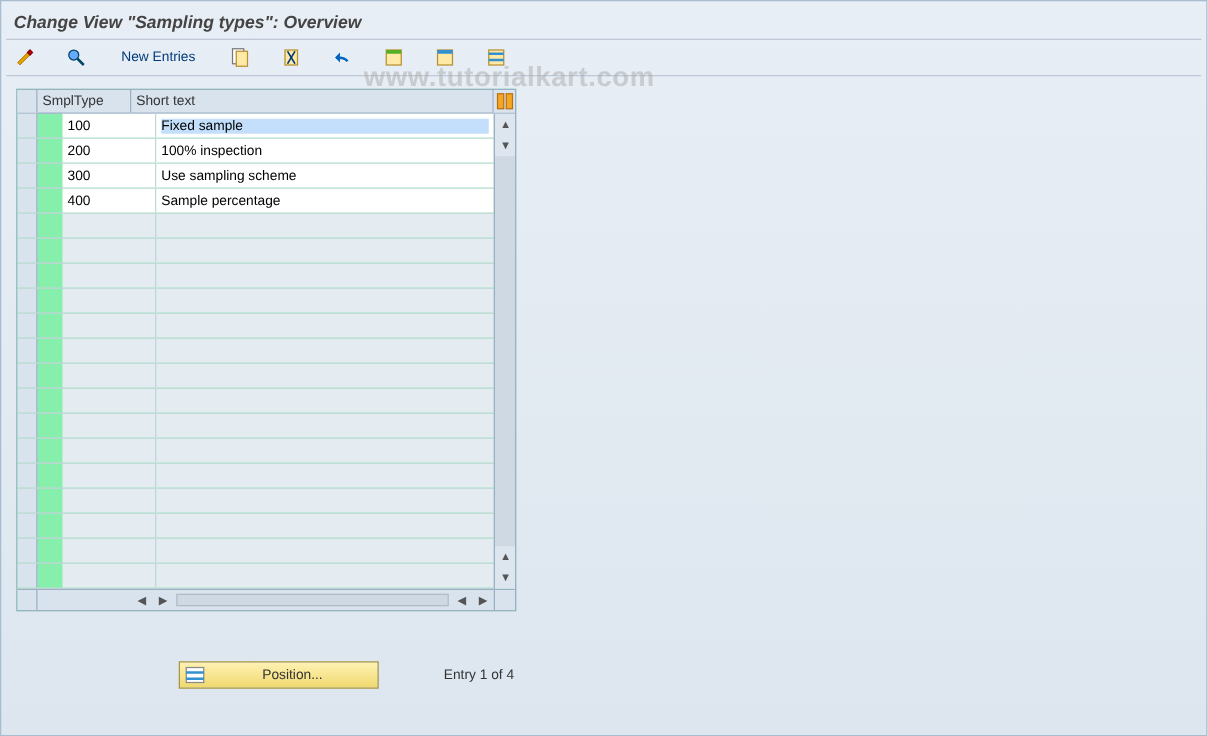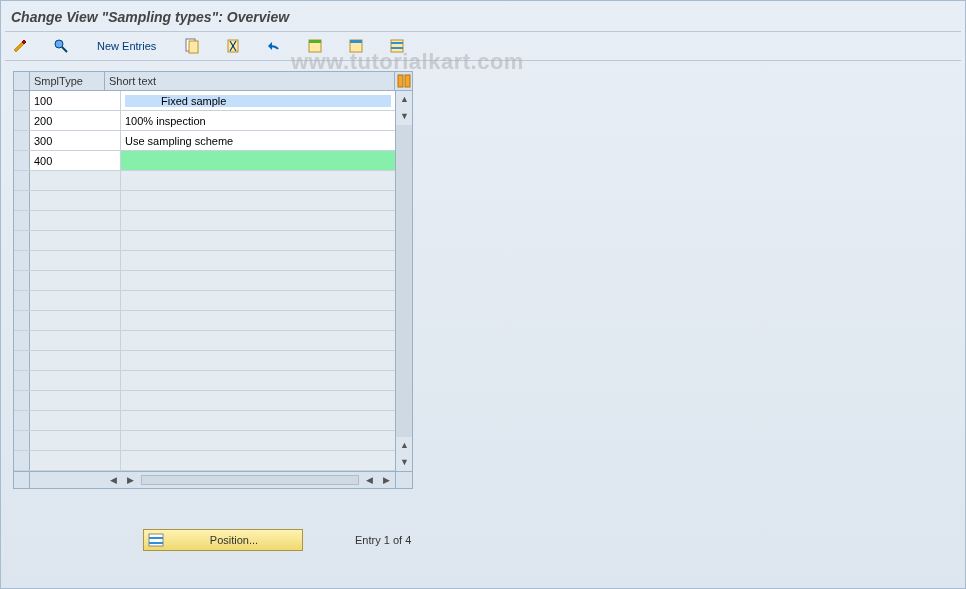--- a/index.html
+++ b/index.html
@@ -76,29 +76,29 @@
   .gh-col2 { flex:1; padding: 3px 4px; border-right:1px solid #9cb0c4; color:#333;}
   .gh-config { width:17px; display:flex; align-items:center; justify-content:center; background:#d9e3ee;}
   .grid-body-wrap { display:flex; }
   .grid-body { flex:1; }
   .grid-row {
     display:flex;
     height: 20px;
     border-bottom:1px solid #c8d2dc;
   }
   .row-selector { width:16px; background:#d9e3ee; border-right:1px solid #9cb0c4;}
-  .cell-type { width:91px; padding:2px 4px; border-right:1px solid #c8d2dc; background:#fff; display:flex; align-items:center;}
+  .cell-type { width:75px; padding:2px 4px; border-right:1px solid #c8d2dc; background:#fff; display:flex; align-items:center;margin-left:20px;}
   .cell-text { flex:1; padding:2px 4px; background:#fff; display:flex; align-items:center;}
   .cell-type input, .cell-text input {
     border:none; background:transparent; font-family:inherit; font-size:11px; width:100%; outline:none;
   }
   .grid-row.empty .cell-type, .grid-row.empty .cell-text {
     background: #e4ebf1;
   }
-  .selected-input { background:#c3dffb !important;padding-left:36px; }
+  .selected-input { background:#c3dffb !important; }
   .vscroll {
     width:17px;
     background:#dde6ef;
     border-left:1px solid #9cb0c4;
     display:flex;
     flex-direction:column;
   }
   .vscroll .arrow, .hscroll .arrow {
     width:17px; height:17px;
     display:flex;align-items:center;justify-content:center;
@@ -242,20 +242,23 @@
             </div>
           <div class="cell-text">
               <input value="Use sampling scheme" style="">
             </div>
         </div>
         <div class="grid-row">
           <div class="row-selector"></div>
           <div class="cell-type">
               <input value="400" style="">
             </div>
+          <div class="cell-text">
+              <input value="Sample percentage" style="">
+            </div>
         </div>
 
         <div class="grid-row empty">
             <div class="row-selector"></div>
             <div class="cell-type"></div>
             <div class="cell-text"></div>
           </div>
         <div class="grid-row empty">
             <div class="row-selector"></div>
             <div class="cell-type"></div>

